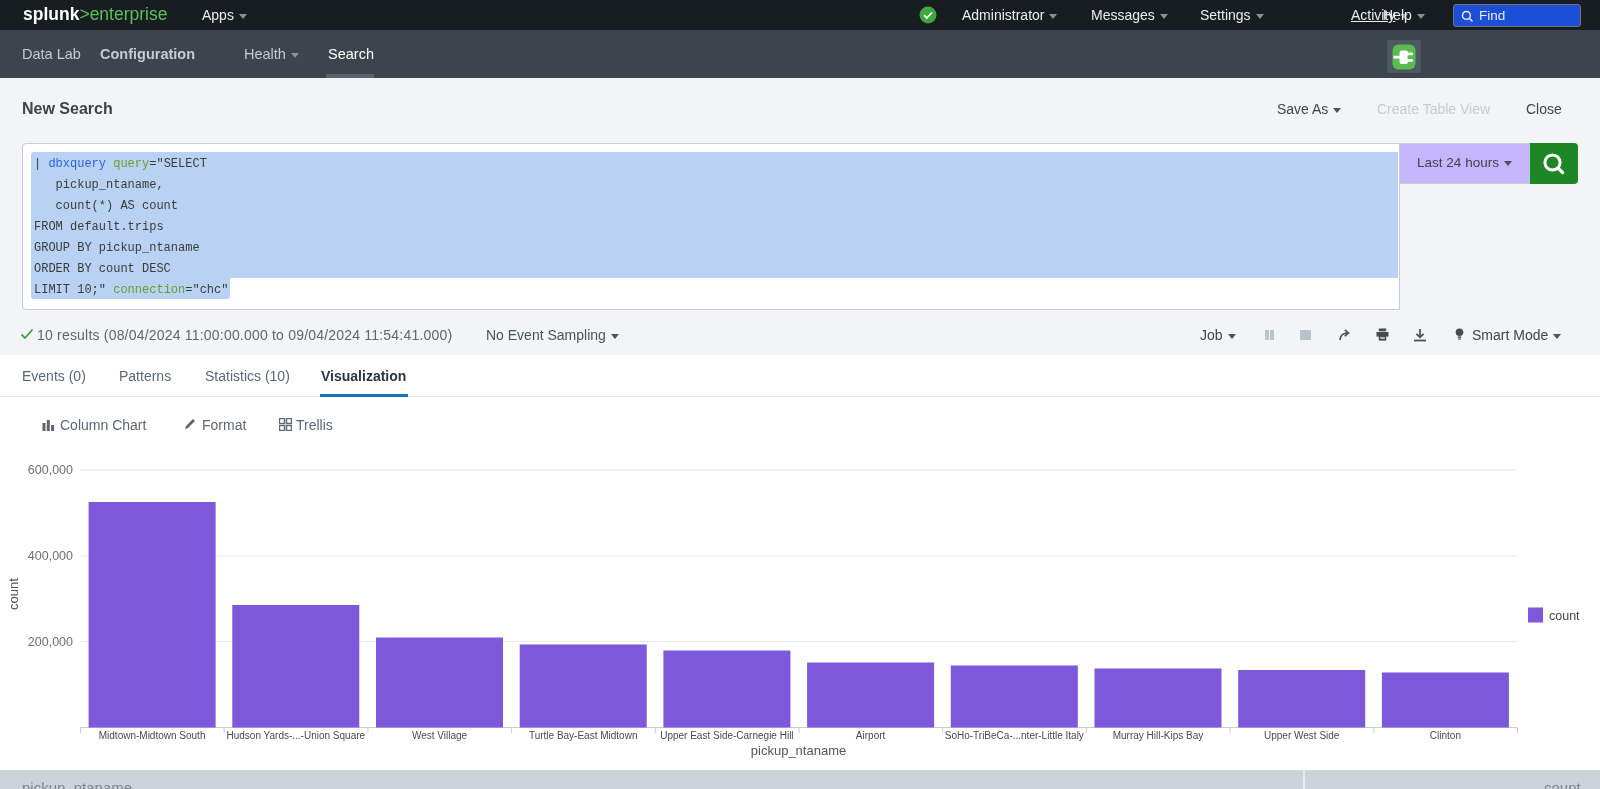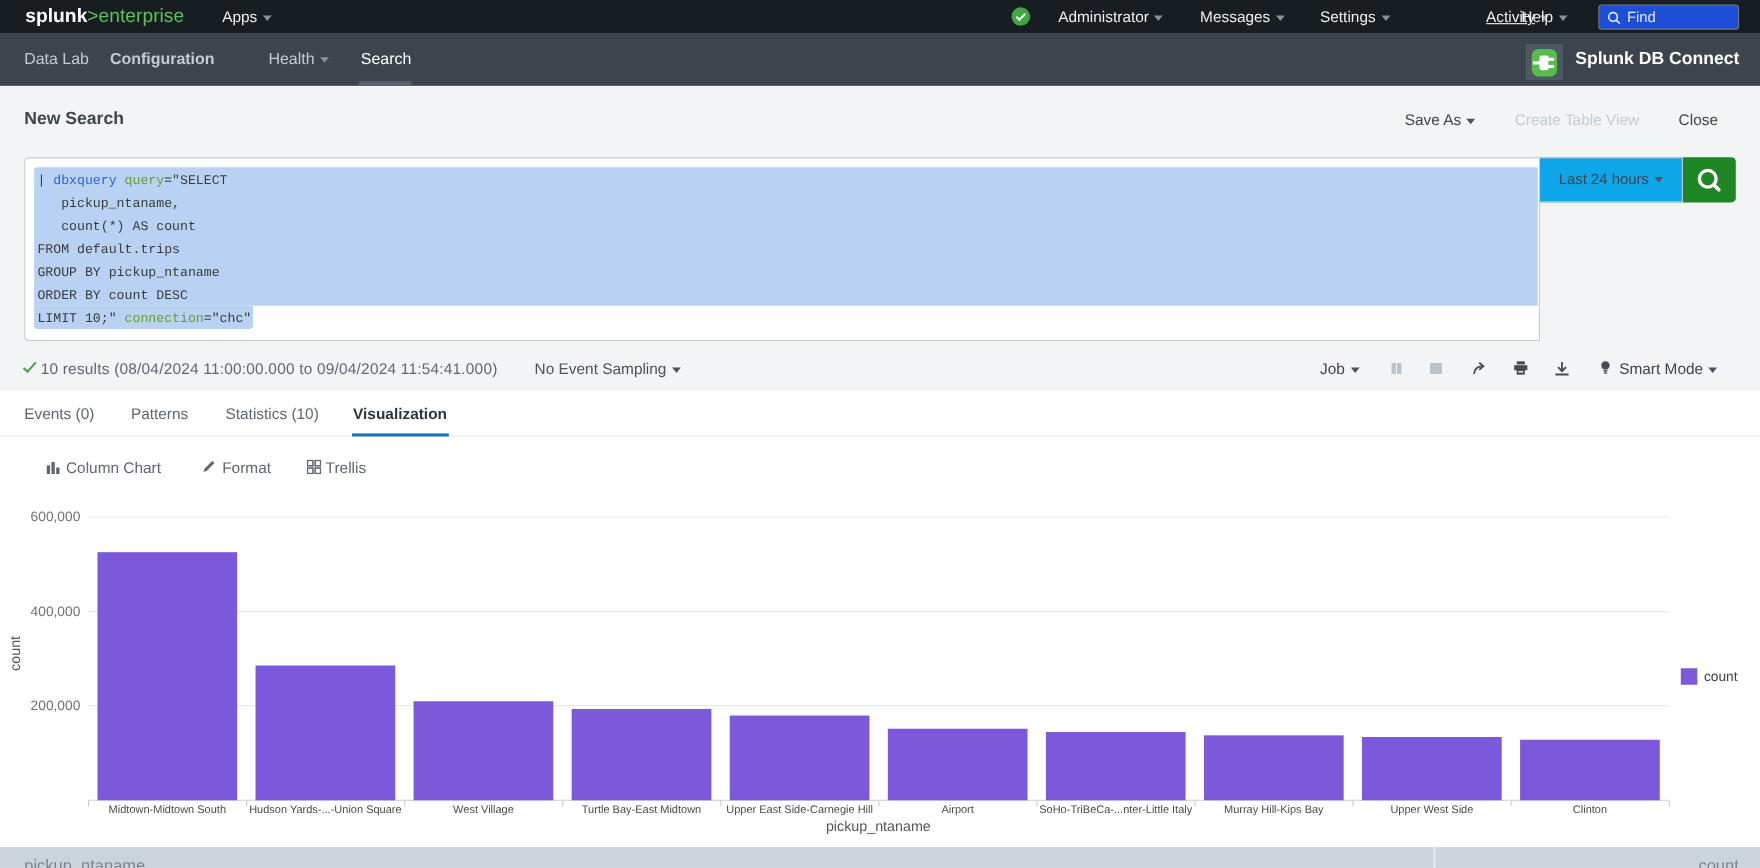--- a/index.html
+++ b/index.html
@@ -18,21 +18,21 @@
 #navbar .nav { position:absolute; top:0; height:60px; line-height:48px; font-size:14.5px; color:#c3cbd4; white-space:nowrap; }
 
 #h1 { left:22px; top:100px; font-size:16px; font-weight:bold; color:#3c444d; }
 .hact { position:absolute; top:101px; font-size:14px; color:#3c444d; white-space:nowrap; }
 
 #sbox { left:22px; top:143px; width:1378px; height:167px; background:#fff; border:1px solid #c6ccd1; border-radius:4px 0 0 4px; }
 #sel1 { left:31px; top:152px; width:1367px; height:126px; background:#b9d2f3; border-radius:3px 0 0 0; }
 #sel2 { left:31px; top:278px; width:199px; height:21px; background:#b9d2f3; border-radius:0 0 3px 3px; }
 #q { left:34px; top:154px; font-family:"Liberation Mono",monospace; font-size:12px; line-height:21px; color:#3a3a3a; white-space:pre; }
 #q .b { color:#2c63d9; } #q .g { color:#669e2e; }
-#tpick { left:1400px; top:143px; width:130px; height:41px; background:#0ea5e9; border:1px solid #c6ccd1; border-left:none; font-size:13.5px; color:#3c444d; text-align:center; line-height:38px; }
+#tpick { left:1400px; top:143px; width:130px; height:41px; background:#c4b5fd; border:1px solid #c6ccd1; border-left:none; font-size:13.5px; color:#3c444d; text-align:center; line-height:38px; }
 #sbtn { left:1530px; top:143px; width:48px; height:41px; background:#1e8625; border-radius:0 4px 4px 0; }
 
 .rtxt { position:absolute; font-size:14px; color:#5c6773; white-space:nowrap; }
 
 #tabrow { left:0; top:355px; width:1600px; height:42px; background:#fff; border-bottom:1px solid #e4e7e9; }
 .tab { position:absolute; top:0; height:42px; line-height:42px; font-size:14px; color:#5c6773; white-space:nowrap; }
 #tab-active { color:#2b3640; font-weight:bold; }
 #tabline { left:320px; top:394px; width:88px; height:3px; background:#1a73be; }
 #vizbg { left:0; top:397px; width:1600px; height:373px; background:#fff; }
 .vbtn { position:absolute; top:415px; height:20px; line-height:20px; font-size:14px; color:#5c6773; white-space:nowrap; }
@@ -74,21 +74,20 @@
   <div class="abs" style="left:1387px;top:10px;width:34px;height:33px;background:#4e5862;">
     <svg style="position:absolute;left:4px;top:3.5px;" width="26" height="26" viewBox="0 0 26 26">
       <rect x="1.5" y="0.5" width="23" height="25" rx="6" fill="#5abb4f"></rect>
       <rect x="2.5" y="11.8" width="7" height="2.8" fill="#fff"></rect>
       <rect x="8.5" y="6.5" width="8.5" height="13.4" rx="2.2" fill="#fff"></rect>
       <rect x="16" y="8.6" width="6" height="2.9" rx="1.2" fill="#fff"></rect>
       <rect x="16" y="14.9" width="6" height="2.9" rx="1.2" fill="#fff"></rect>
       <rect x="16.6" y="11.5" width="5.4" height="3.4" fill="#5abb4f"></rect>
     </svg>
   </div>
-  <div class="nav" style="left:1432px;color:#fff;font-size:16px;font-weight:bold;">Splunk DB Connect</div>
 </div>
 
 <div class="abs" id="h1">New Search</div>
 <div class="hact" style="left:1277px;">Save As<span class="caret" style="color:#4a545e;"></span></div>
 <div class="hact" style="left:1377px;color:#c3ccd4;">Create Table View</div>
 <div class="hact" style="left:1526px;">Close</div>
 
 <div class="abs" id="sbox"></div>
 <div class="abs" id="sel1"></div>
 <div class="abs" id="sel2"></div>

